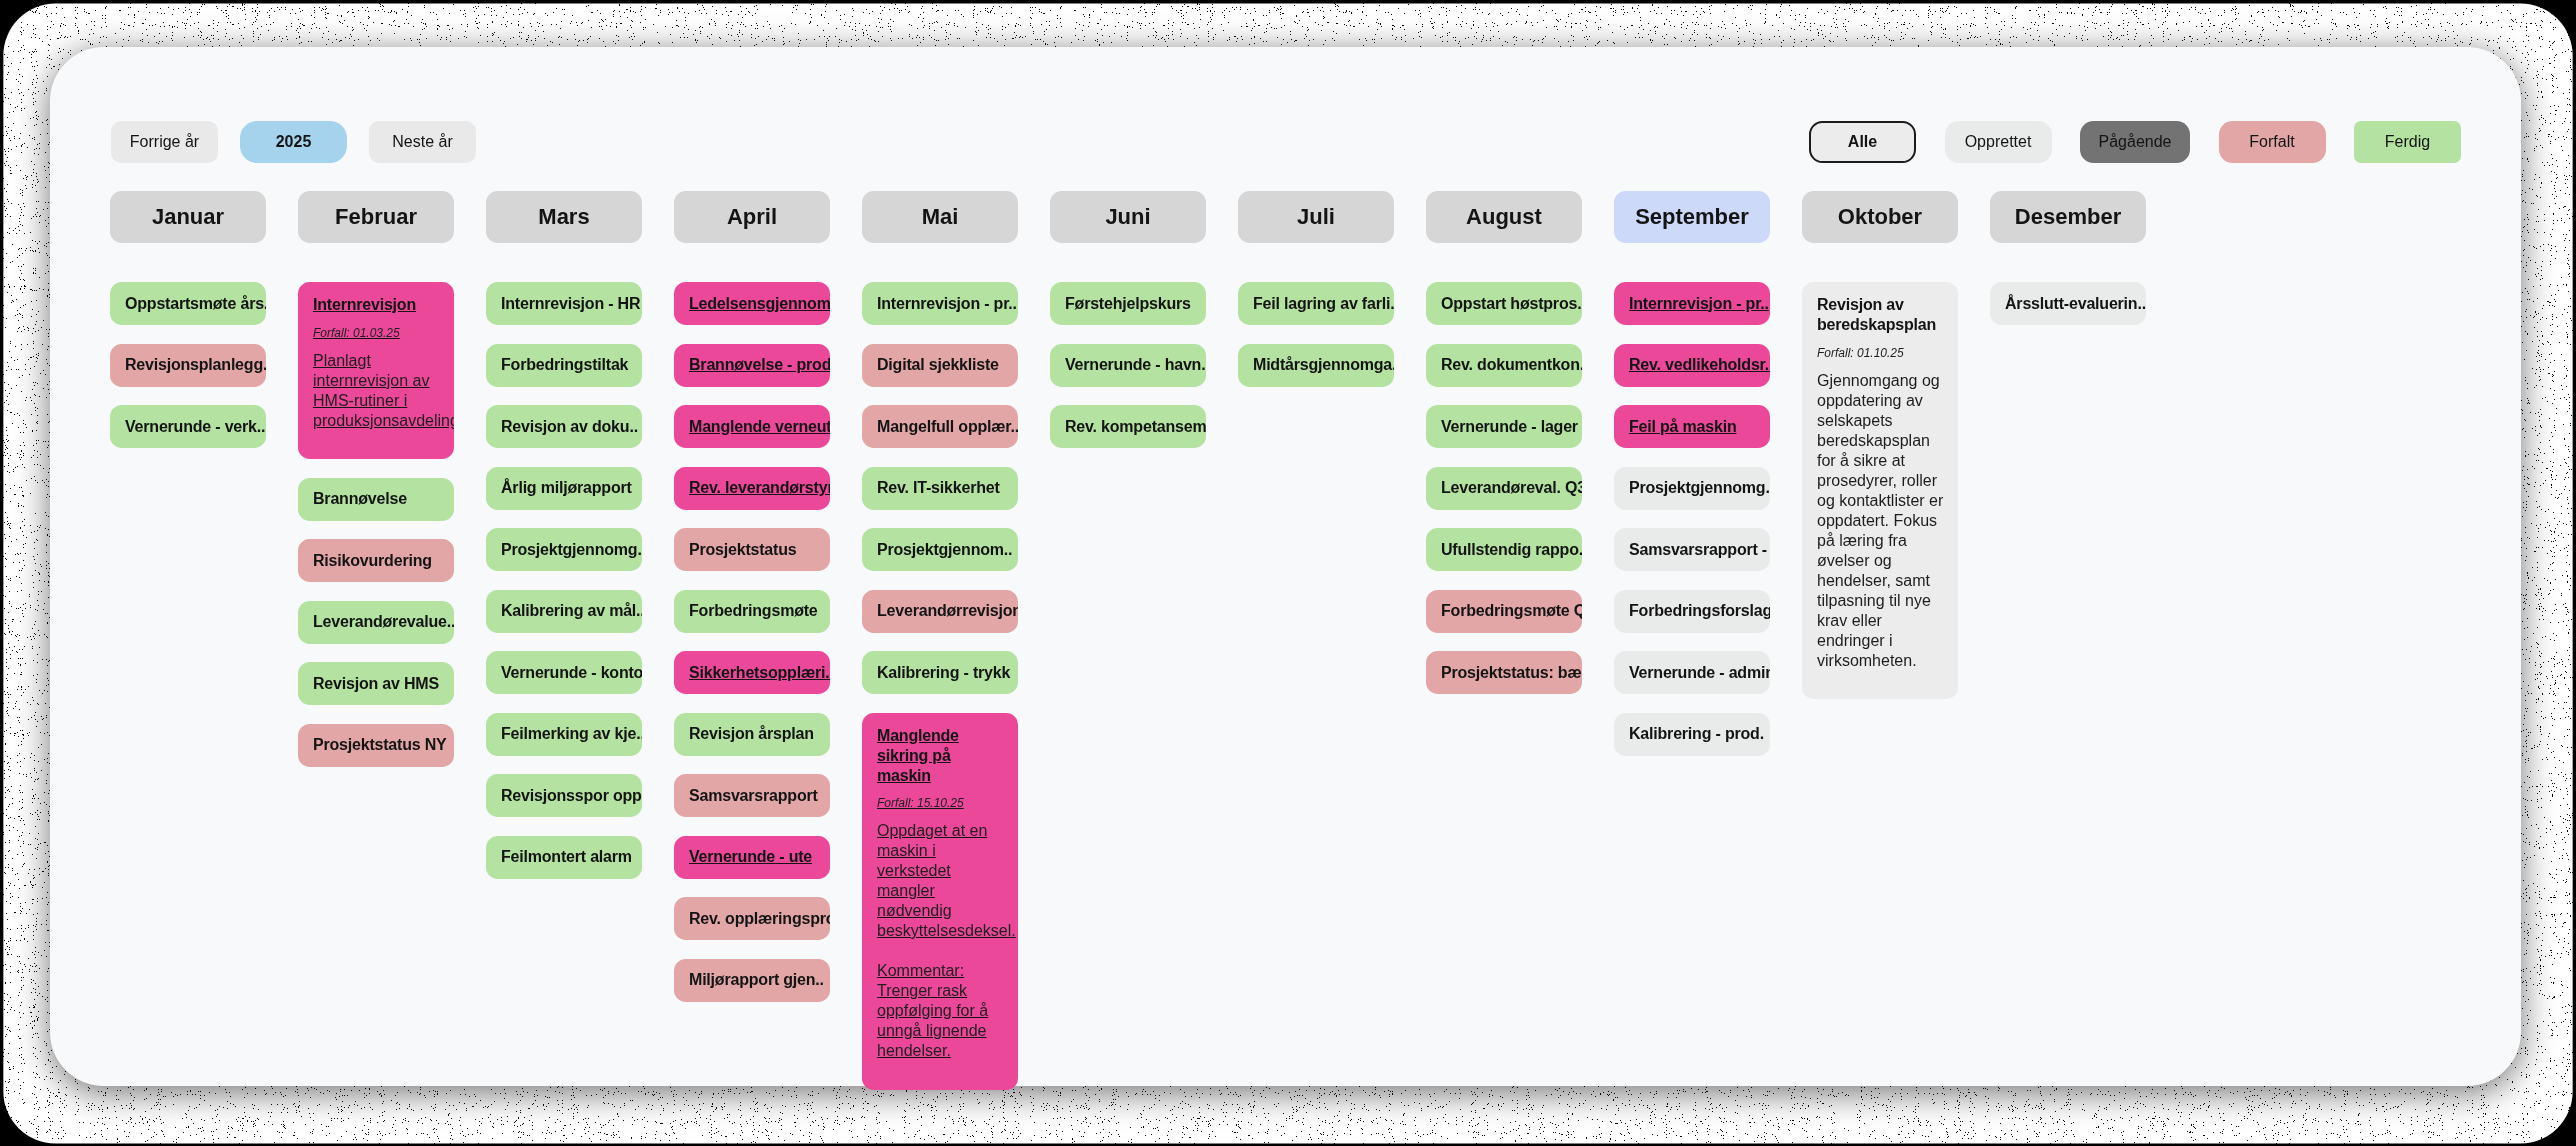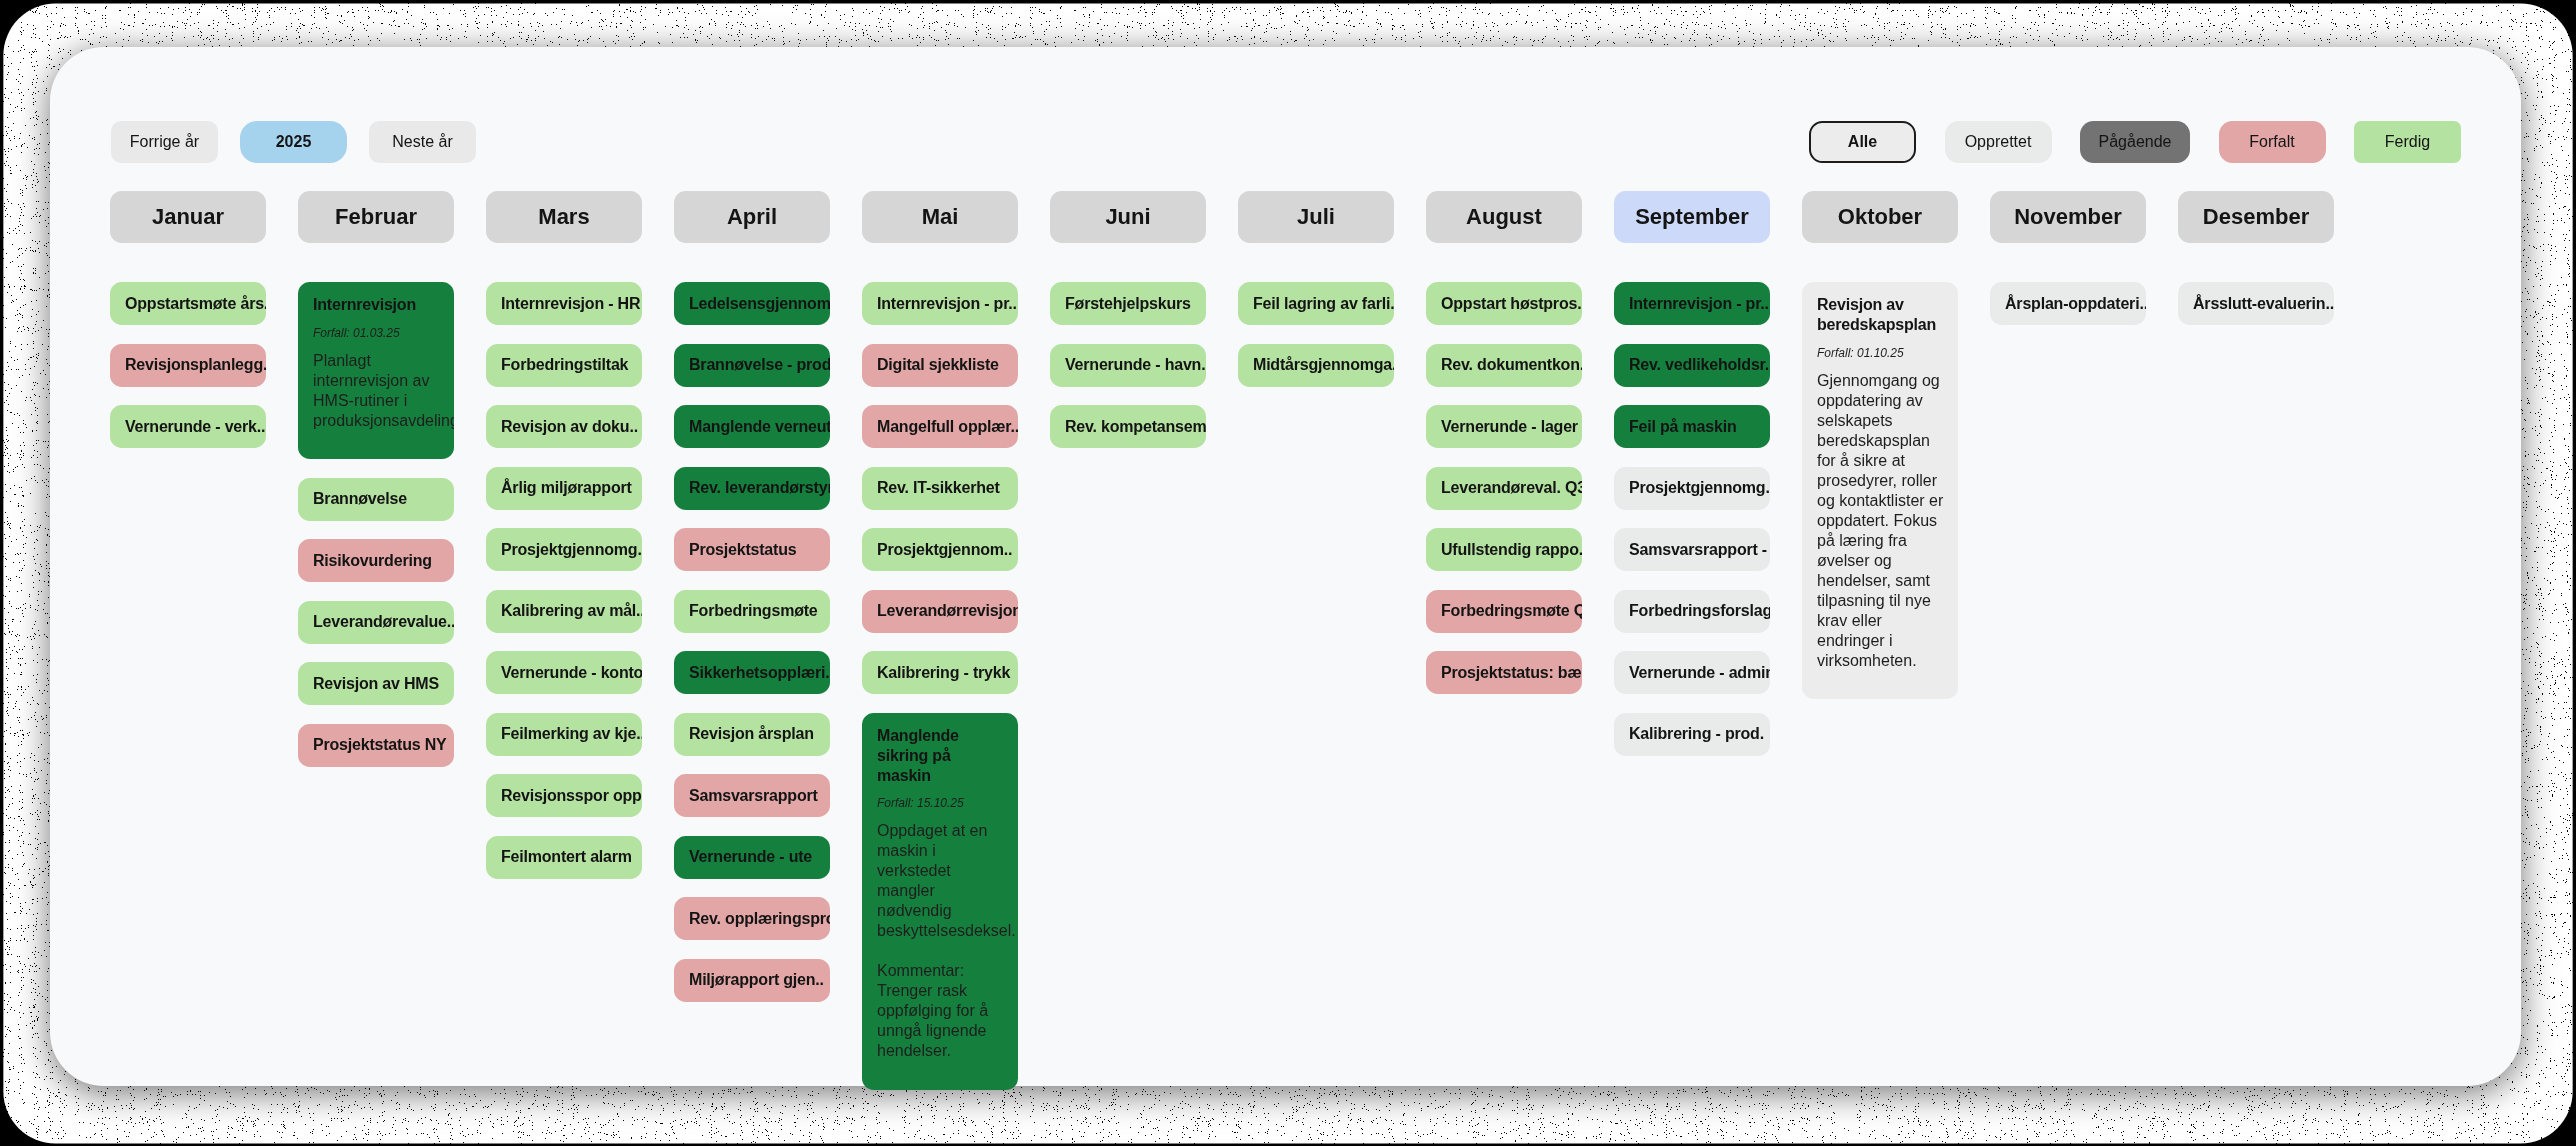--- a/index.html
+++ b/index.html
@@ -27,21 +27,21 @@
   .col{width:156px;flex:0 0 156px;display:flex;flex-direction:column;}
   .month-header{height:52px;border-radius:11.8px;background:#d6d6d6;display:flex;
         align-items:center;justify-content:center;font-size:22px;font-weight:700;
         cursor:pointer;}
   .month-header.current{background:#ccd9f8;}
   .cards{margin-top:39px;display:flex;flex-direction:column;gap:18.5px;}
   .card{border-radius:11.8px;height:43px;display:flex;align-items:center;
         padding:0 11.8px 0 15px;box-sizing:border-box;cursor:pointer;overflow:hidden;}
   .card-label{font-size:16px;font-weight:700;white-space:nowrap;letter-spacing:-0.2px;}
   .st-created{background:#e9eaea;}
-  .st-ongoing{background:#15803d;}
+  .st-ongoing{background:#ec4899;text-decoration:underline;}
   .st-overdue{background:#e2a6a6;}
   .st-done{background:#b4e2a0;}
   .card.expanded{height:auto;display:block;padding:13.4px 12.6px 28.5px 15px;}
   .card.expanded.st-created{background:#ececec;}
   .card-title{font-size:16px;font-weight:700;line-height:20px;letter-spacing:-0.2px;}
   .card-due{font-size:12px;font-style:italic;line-height:20px;margin-top:7.6px;color:#1d1d1d;}
   .card-body{margin-top:7.6px;}
   .card-body p{margin:0 0 20px 0;font-size:16px;line-height:20px;color:#1e1e1e;}
   .card-body p:last-child{margin-bottom:0;}
 </style>
@@ -319,28 +319,20 @@
             <div class="card expanded st-created">
               <div class="card-title">Revisjon av beredskapsplan</div>
               <div class="card-due">Forfall: 01.10.25</div>
               <div class="card-body">
                 <p>Gjennomgang og oppdatering av selskapets beredskapsplan for å sikre at prosedyrer, roller og kontaktlister er oppdatert. Fokus på læring fra øvelser og hendelser, samt tilpasning til nye krav eller endringer i virksomheten.</p>
               </div>
             </div>
           </div>
         </div>
         <div class="col">
-          <div class="month-header">November</div>
-          <div class="cards">
-            <div class="card st-created">
-              <span class="card-label">Årsplan-oppdateri..</span>
-            </div>
-          </div>
-        </div>
-        <div class="col">
           <div class="month-header">Desember</div>
           <div class="cards">
             <div class="card st-created">
               <span class="card-label">Årsslutt-evaluerin..</span>
             </div>
           </div>
         </div>
       </div>
   </div>
 </div>

